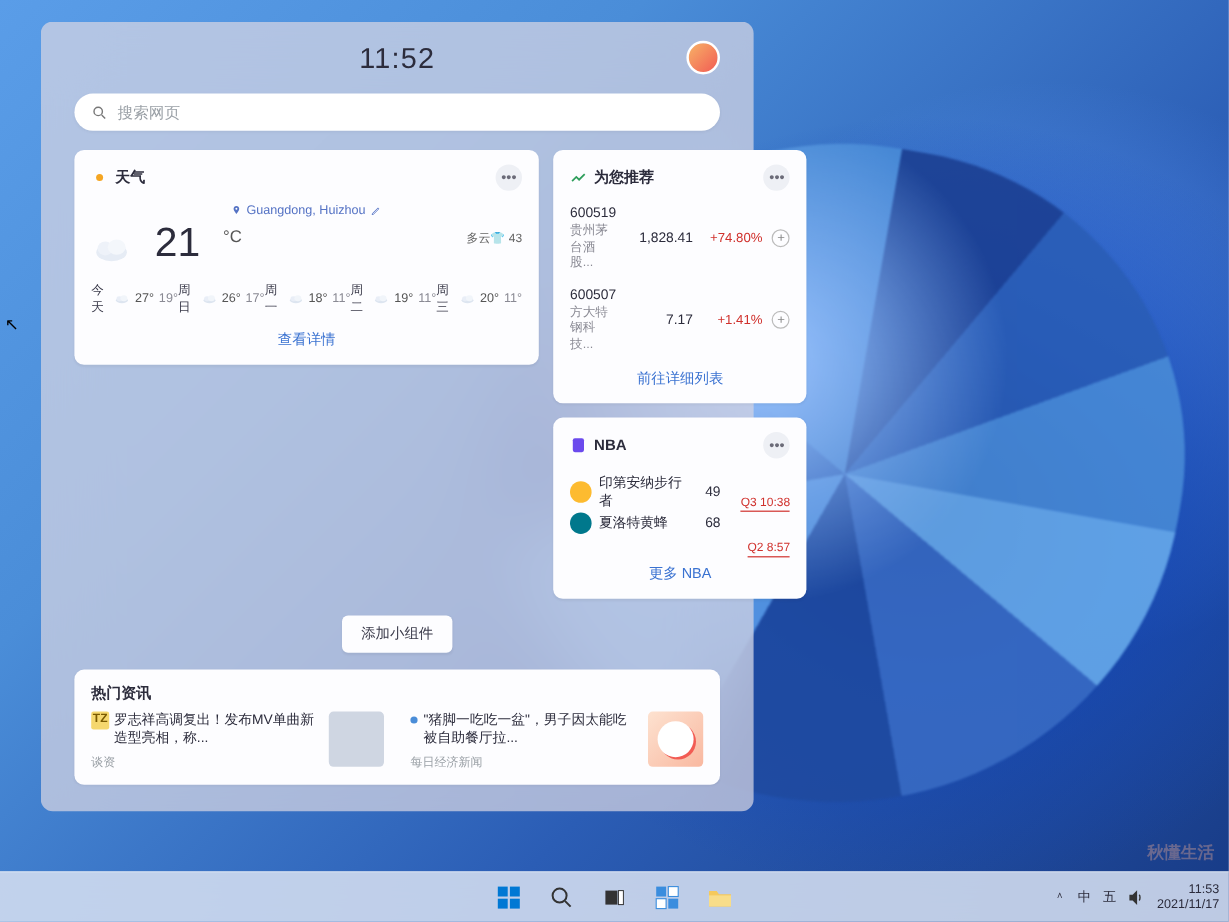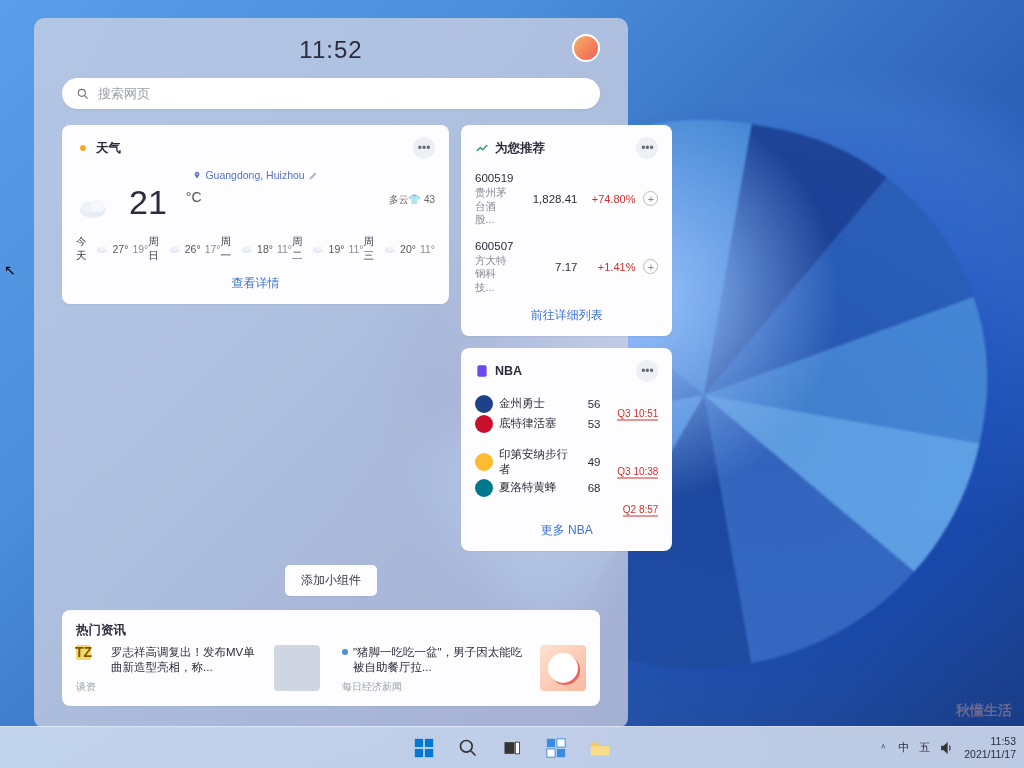--- a/index.html
+++ b/index.html
@@ -72,21 +72,21 @@
   .team-logo { width:18px; height:18px; border-radius:50%; flex-shrink:0; display:flex; align-items:center; justify-content:center; font-size:9px; font-weight:700; color:#fff; }
   .game .team-name { flex:1; color:#2c2c3c; }
   .game .score { width:26px; text-align:right; color:#2c2c3c; }
   .game-group { display:flex; flex-direction:column; gap:4px; position:relative; padding:6px 0; }
   .game-status { position:absolute; right:0; top:50%; transform:translateY(-50%); font-size:10px; color:#d0312d; border-bottom:1px solid #d0312d; padding-bottom:1px; }
   .add-widget-btn { margin:14px auto 0 auto; display:block; background:#fdfdff; border:0; border-radius:5px; padding:7px 16px; font-size:12px; color:#3a3a4a; cursor:pointer; box-shadow:0 1px 2px rgba(0,0,0,0.06); }
   .news-card { margin-top:14px; }
   .news-body { display:flex; gap:22px; }
   .news-item { flex:1; display:flex; gap:8px; }
   .news-txt { flex:1; display:flex; flex-direction:column; }
-  .news-badge { width:15px; height:15px; background:#f5d76e; color:#7a5a00; font-size:14px; font-weight:700; display:inline-flex; align-items:center; justify-content:center; border-radius:2px; flex-shrink:0; margin-right:20px; }
+  .news-badge { width:15px; height:15px; background:#f5d76e; color:#7a5a00; font-size:10px; font-weight:700; display:inline-flex; align-items:center; justify-content:center; border-radius:2px; flex-shrink:0; margin-right:4px; }
   .news-dot { width:6px; height:6px; background:#4a8dd8; border-radius:50%; display:inline-block; margin-right:5px; flex-shrink:0; margin-top:4px; }
   .news-title { font-size:11.5px; color:#2c2c3c; line-height:1.35; display:flex; align-items:flex-start; }
   .news-source { font-size:10px; color:#9aa0a6; margin-top:4px; }
   .news-thumb { width:46px; height:46px; background:#cfd6e2; border-radius:4px; flex-shrink:0; }
   .thumb2 { background:linear-gradient(135deg,#fde2d0,#f9b8a0); position:relative; }
   .thumb2::after { content:''; position:absolute; inset:8px; border-radius:50%; background:#fff; box-shadow:2px 2px 0 #f25c54; }
   .taskbar {
     position:absolute; left:0; right:0; bottom:0; height:42px;
     background:rgba(212,222,240,0.88);
     -webkit-backdrop-filter:blur(20px); backdrop-filter:blur(20px);
@@ -260,35 +260,20 @@
             <span>NBA</span>
           </div>
           <div class="card-more">
               <span class="dots">•••</span>
             </div>
         </div>
         <div id="games-list">
             <div class="game-group">
       <div style="padding-right:58px">
                 <div class="game">
-      <div class="team-logo" style="background:#1d428a"></div>
-      <span class="team-name">金州勇士</span>
-                  <span class="score">56</span>
-    </div>
-                <div class="game">
-      <div class="team-logo" style="background:#c8102e"></div>
-      <span class="team-name">底特律活塞</span>
-                  <span class="score">53</span>
-    </div>
-              </div>
-      <span class="game-status">Q3 10:51</span>
-    </div>
-            <div class="game-group">
-      <div style="padding-right:58px">
-                <div class="game">
       <div class="team-logo" style="background:#fdbb30"></div>
       <span class="team-name">印第安纳步行者</span>
                   <span class="score">49</span>
     </div>
                 <div class="game">
       <div class="team-logo" style="background:#00788c"></div>
       <span class="team-name">夏洛特黄蜂</span>
                   <span class="score">68</span>
     </div>
               </div>

